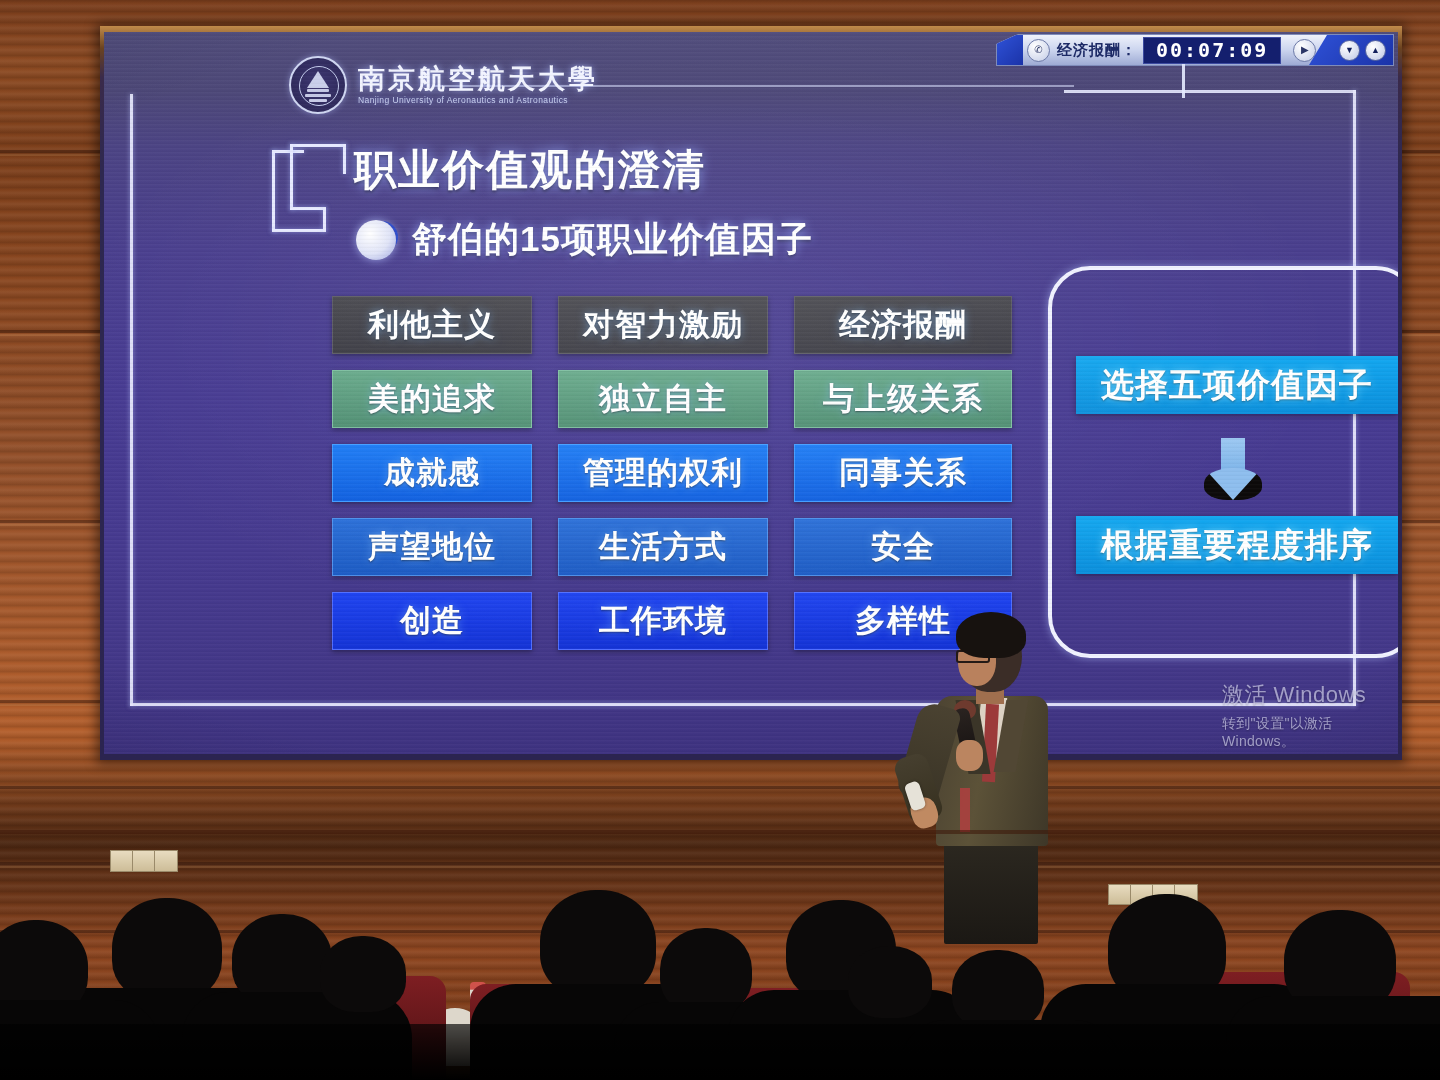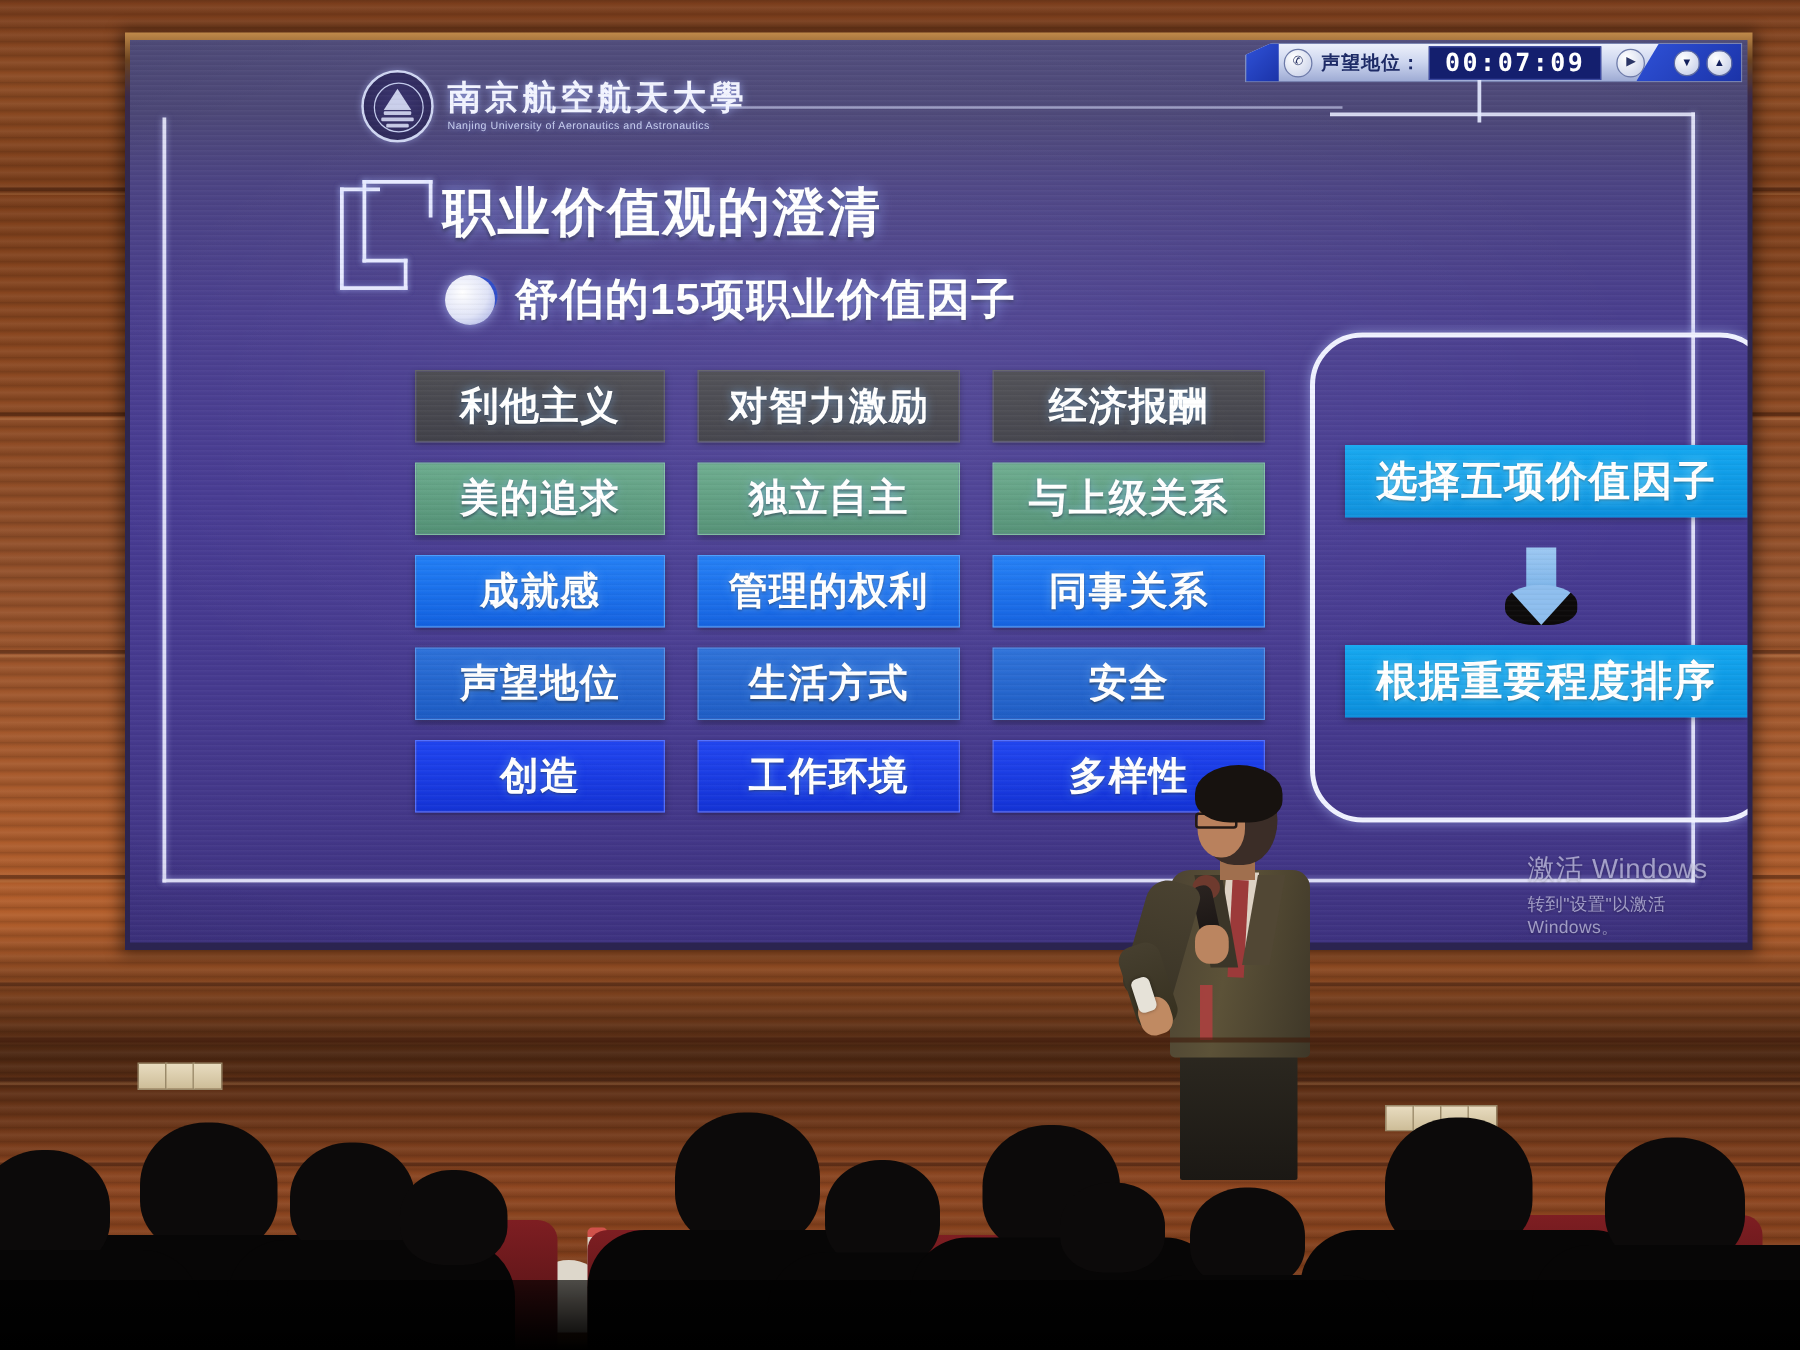--- a/index.html
+++ b/index.html
@@ -340,21 +340,21 @@
       <div class="wm-2">转到"设置"以激活 Windows。</div>
     </div>
 
     <div class="slide-light"></div>
   </div>
 
   <div class="timerbar">
     <div class="timer-cap"></div>
     <div style="width:30px;"></div>
     <div class="tbtn">✆</div>
-    <div class="timer-label">声望地位：</div>
+    <div class="timer-label">经济报酬：</div>
     <div class="timer-value">00:07:09</div>
     <div style="width:12px;"></div>
     <div class="tbtn">▶</div>
     <div style="width:6px;"></div>
     <div class="tbtn" style="font-size:8px;">▮◀</div>
     <div class="timer-right">
       <div class="chev">▼</div>
       <div class="chev">▲</div>
     </div>
   </div>

